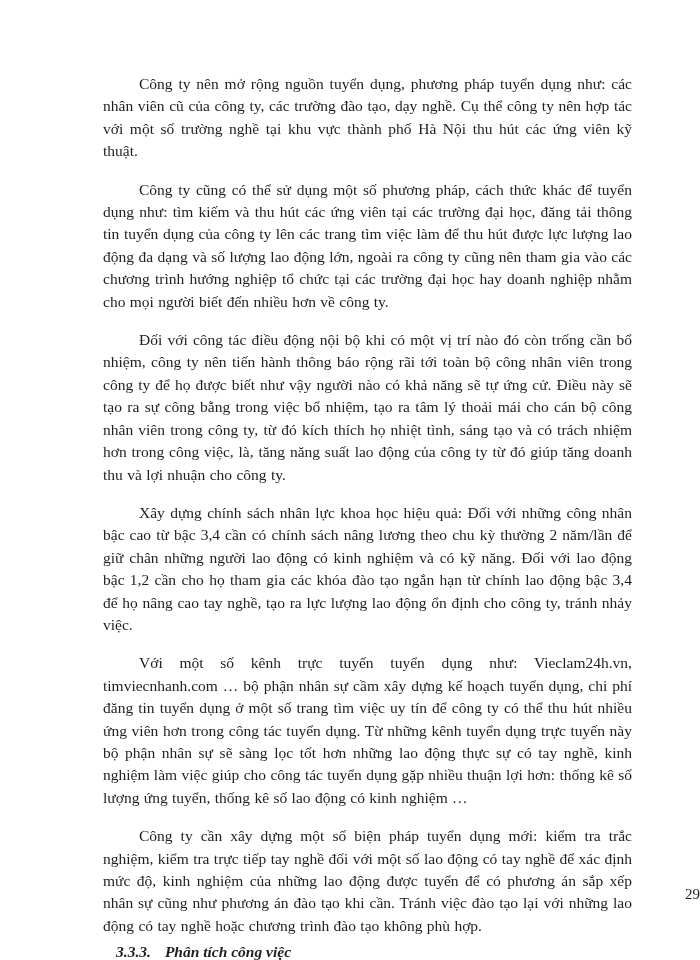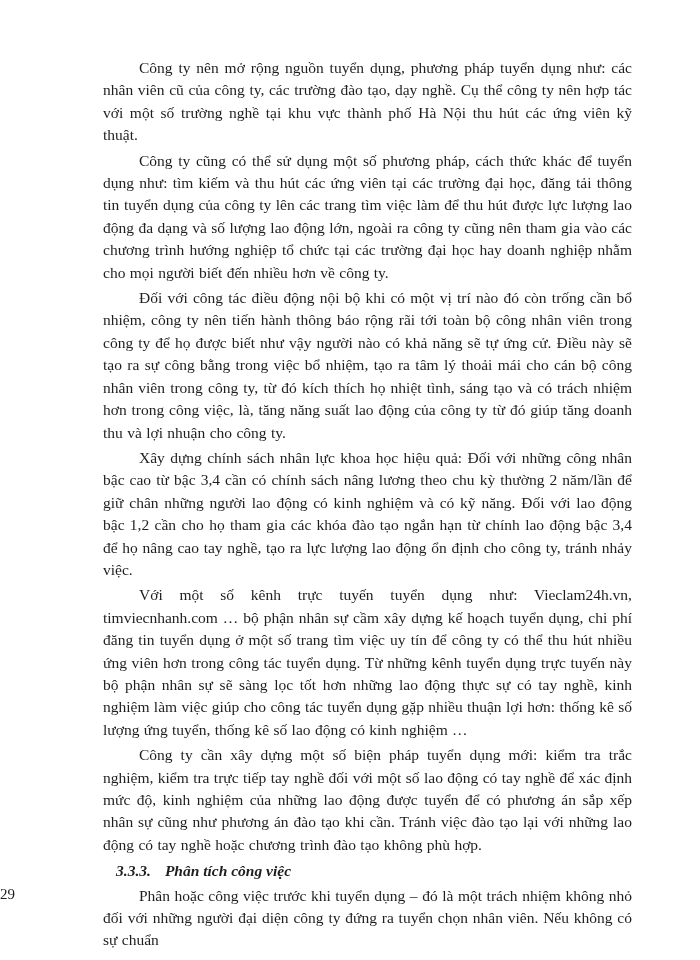--- a/index.html
+++ b/index.html
@@ -16,21 +16,21 @@
     color: #1e1e1e;
     overflow: hidden;
   }
   .content {
     position: absolute;
     left: 103px;
     top: 57px;
     width: 529px;
   }
   .body-para {
-    margin: 0 0 3px 0;
+    margin: 16px 0 3px 0;
     font-size: 15.5px;
     line-height: 22.4px;
     text-align: justify;
     text-indent: 36px;
     word-spacing: 0.5px;
   }
   .section-heading {
     margin: 4px 0 2px 13px;
     font-size: 15.5px;
     line-height: 22.4px;
@@ -39,21 +39,21 @@
     text-align: left;
   }
   .section-heading .section-number {
     margin-right: 14px;
   }
   .page-number {
     position: absolute;
     top: 884px;
     left: 0;
     right: 0;
-    text-align: left;
+    text-align: right;
     font-size: 15px;
     line-height: 20px;
     color: #1e1e1e;
   }
 </style>
 </head>
 <body>
 
 <div class="page">
   <div class="content">

